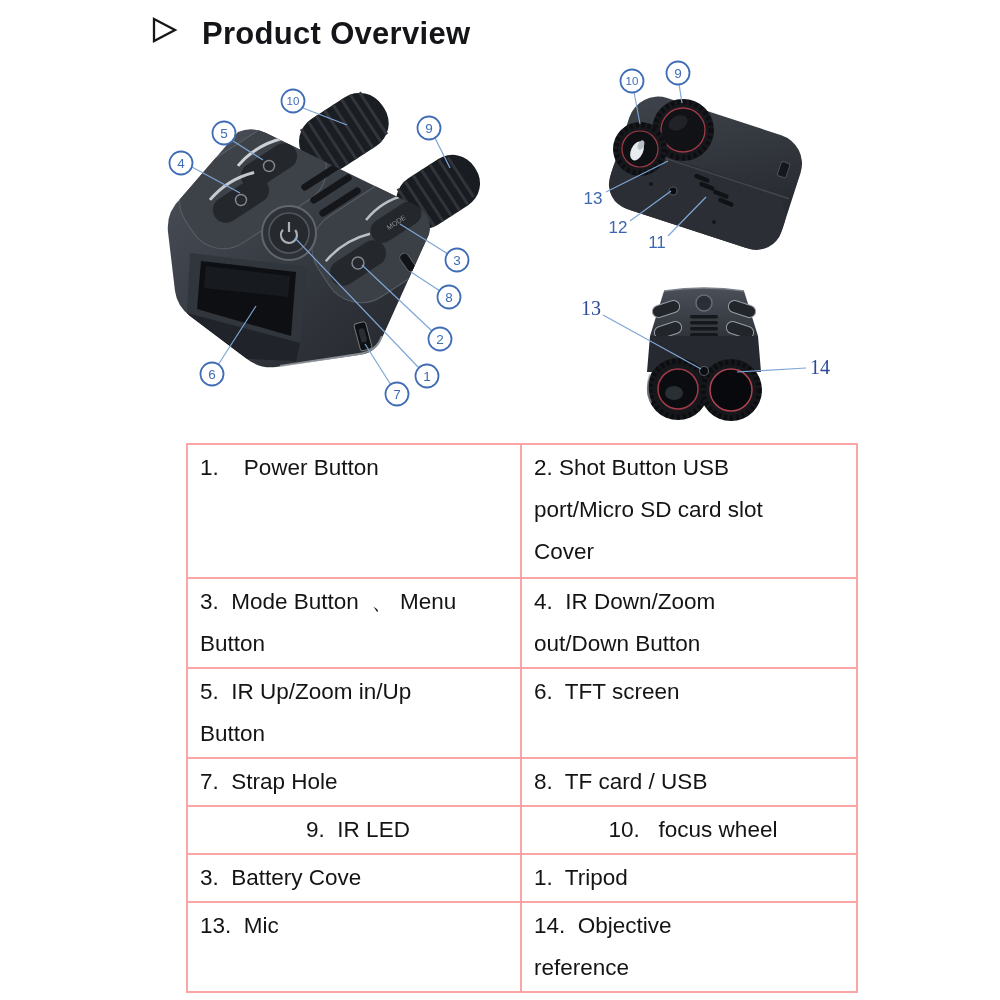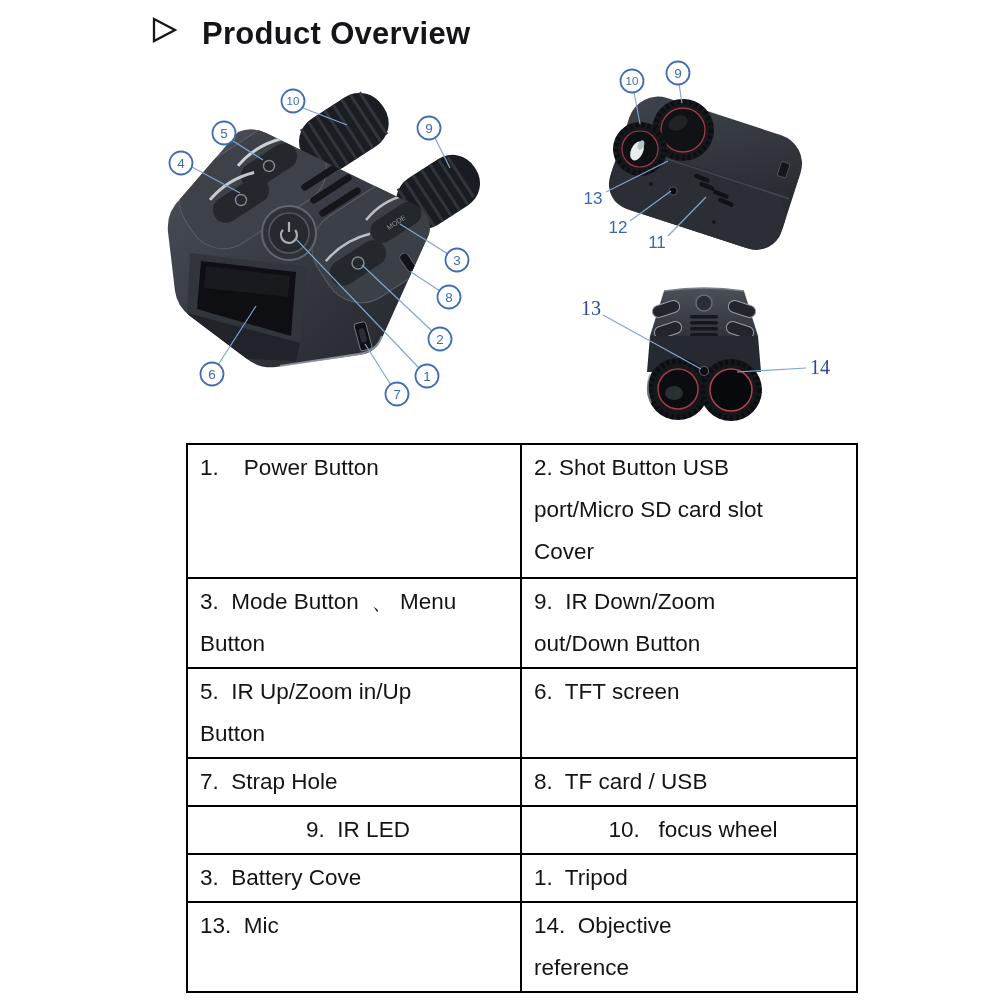--- a/index.html
+++ b/index.html
@@ -13,21 +13,21 @@
   .title-row h1{
     margin:0;font-size:31px;font-weight:700;color:#141518;letter-spacing:0.3px;
     font-family:"Liberation Sans", sans-serif;
   }
   #diagram-svg{position:absolute;left:0;top:0;}
   table.parts{
     position:absolute;left:186px;top:443px;width:670px;
     border-collapse:collapse;table-layout:fixed;
   }
   table.parts td{
-    border:2px solid #000000;vertical-align:top;
+    border:2px solid #fca5a5;vertical-align:top;
     padding:2px 4px 2px 12px;
     font-size:22.5px;line-height:42px;color:#141414;
     white-space:pre-wrap;
     font-family:"Liberation Sans", sans-serif;
   }
   tr.rh1{height:134px;} tr.rh2{height:84px;} tr.rh3{height:88px;}
   tr.rh4{height:45px;}  tr.rh5{height:44px;text-align:center;} tr.rh6{height:44px;}
   tr.rh7{height:80px;}
 </style>
 </head>
@@ -284,21 +284,21 @@
   <tbody>
     <tr class="rh1">
       <td>1.    Power Button</td>
       <td>2. Shot Button USB
 port/Micro SD card slot
 Cover</td>
     </tr>
     <tr class="rh2">
       <td>3.  Mode Button  、 Menu
 Button</td>
-      <td>9.  IR Down/Zoom
+      <td>4.  IR Down/Zoom
 out/Down Button</td>
     </tr>
     <tr class="rh3">
       <td>5.  IR Up/Zoom in/Up
 Button</td>
       <td>6.  TFT screen</td>
     </tr>
     <tr class="rh4">
       <td>7.  Strap Hole</td>
       <td>8.  TF card / USB</td>

